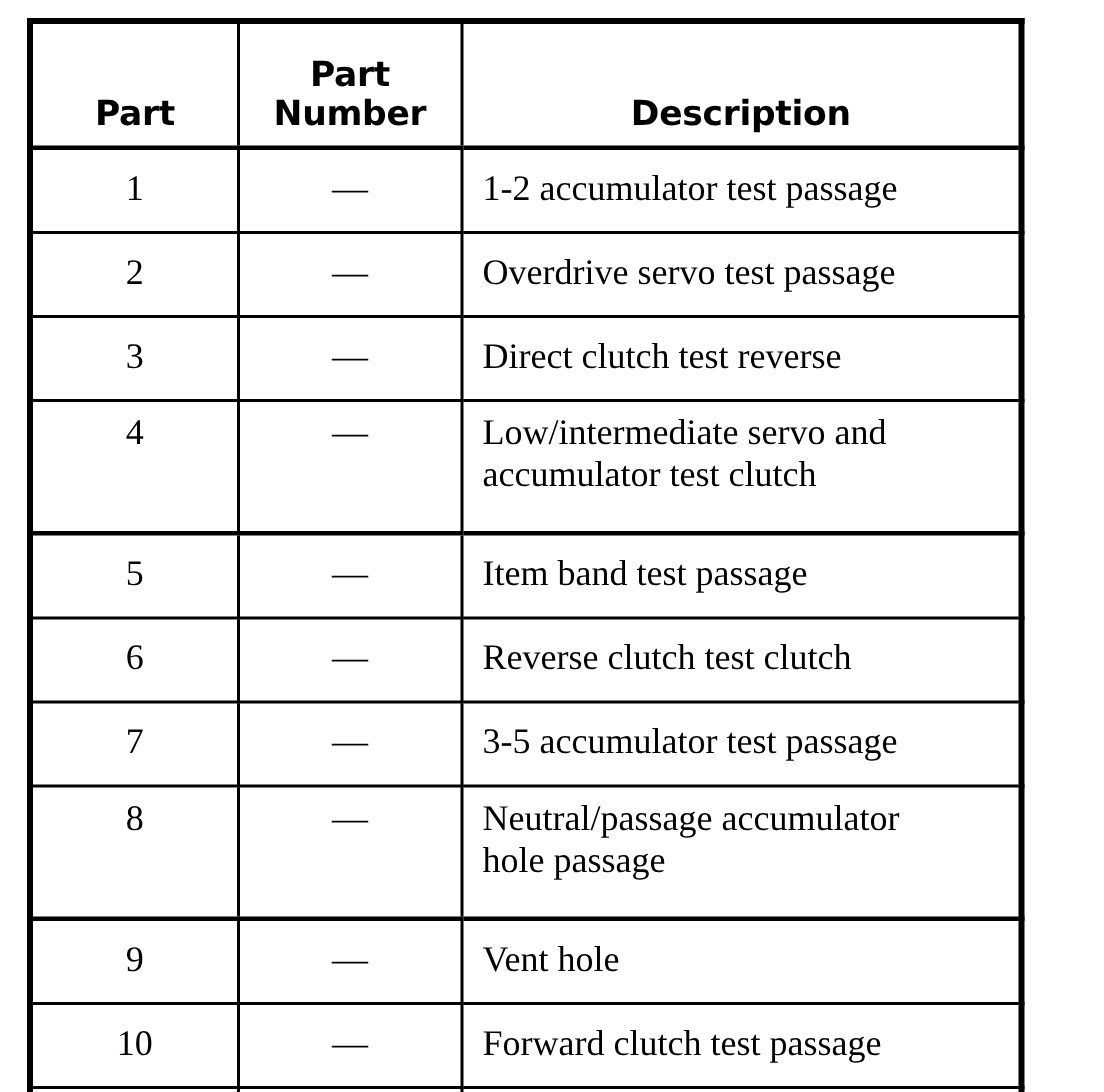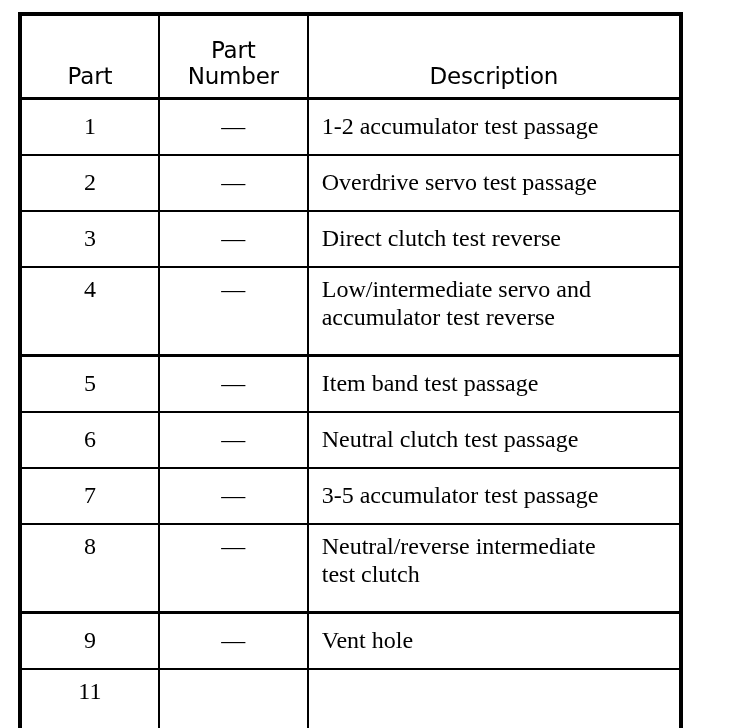--- a/index.html
+++ b/index.html
@@ -52,21 +52,21 @@
     padding: 0;
     background: #ffffff;
   }
 
   
   thead tr.header-row th {
     border-bottom: 3px solid #000000;
     height: 74px;
     vertical-align: bottom;
     font-family: "DejaVu Sans", "Liberation Sans", sans-serif;
-    font-weight: normal;
+    font-weight: bold;
     font-size: 23px;
     line-height: 1.16;
     text-align: center;
     letter-spacing: -0.2px;
     padding-bottom: 7px;
   }
   thead tr.header-row th.th-part {
     white-space: pre-line;
   }
 
@@ -157,57 +157,64 @@
             <td class="cell-part"><span class="dash">—</span></td>
             <td class="cell-desc">
               <span class="desc-line">Direct clutch test reverse</span>
             </td>
           </tr>
           <tr class="table-row row-tall rule-heavy">
             <td class="cell-item">4</td>
             <td class="cell-part"><span class="dash">—</span></td>
             <td class="cell-desc">
               <span class="desc-line">Low/intermediate servo and</span>
-              <span class="desc-line">accumulator test reverse</span>
+              <span class="desc-line">accumulator test clutch</span>
             </td>
           </tr>
           <tr class="table-row row-short">
             <td class="cell-item">5</td>
             <td class="cell-part"><span class="dash">—</span></td>
             <td class="cell-desc">
               <span class="desc-line">Item band test passage</span>
             </td>
           </tr>
           <tr class="table-row row-short">
             <td class="cell-item">6</td>
             <td class="cell-part"><span class="dash">—</span></td>
             <td class="cell-desc">
-              <span class="desc-line">Neutral clutch test passage</span>
+              <span class="desc-line">Reverse clutch test clutch</span>
             </td>
           </tr>
           <tr class="table-row row-short">
             <td class="cell-item">7</td>
             <td class="cell-part"><span class="dash">—</span></td>
             <td class="cell-desc">
               <span class="desc-line">3-5 accumulator test passage</span>
             </td>
           </tr>
           <tr class="table-row row-tall rule-heavy">
             <td class="cell-item">8</td>
             <td class="cell-part"><span class="dash">—</span></td>
             <td class="cell-desc">
-              <span class="desc-line">Neutral/reverse intermediate</span>
-              <span class="desc-line">test clutch</span>
+              <span class="desc-line">Neutral/passage accumulator</span>
+              <span class="desc-line">hole passage</span>
             </td>
           </tr>
           <tr class="table-row row-short">
             <td class="cell-item">9</td>
             <td class="cell-part"><span class="dash">—</span></td>
             <td class="cell-desc">
               <span class="desc-line">Vent hole</span>
+            </td>
+          </tr>
+          <tr class="table-row row-short">
+            <td class="cell-item">10</td>
+            <td class="cell-part"><span class="dash">—</span></td>
+            <td class="cell-desc">
+              <span class="desc-line">Forward clutch test passage</span>
             </td>
           </tr>
           <tr class="table-row row-tall rule-heavy">
             <td class="cell-item">11</td>
             <td class="cell-part"></td>
             <td class="cell-desc"></td>
           </tr>
         </tbody>
     </table>
   </div>

